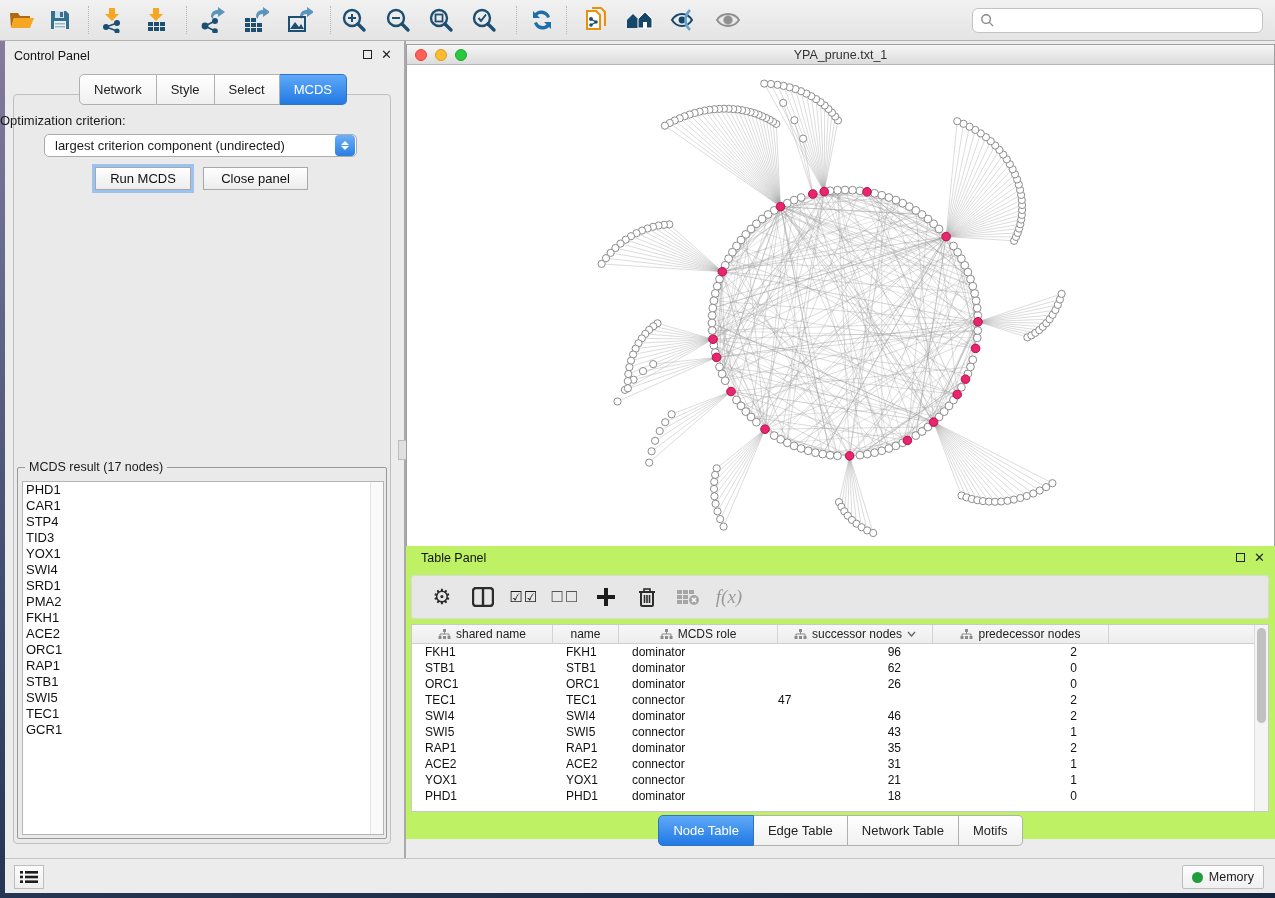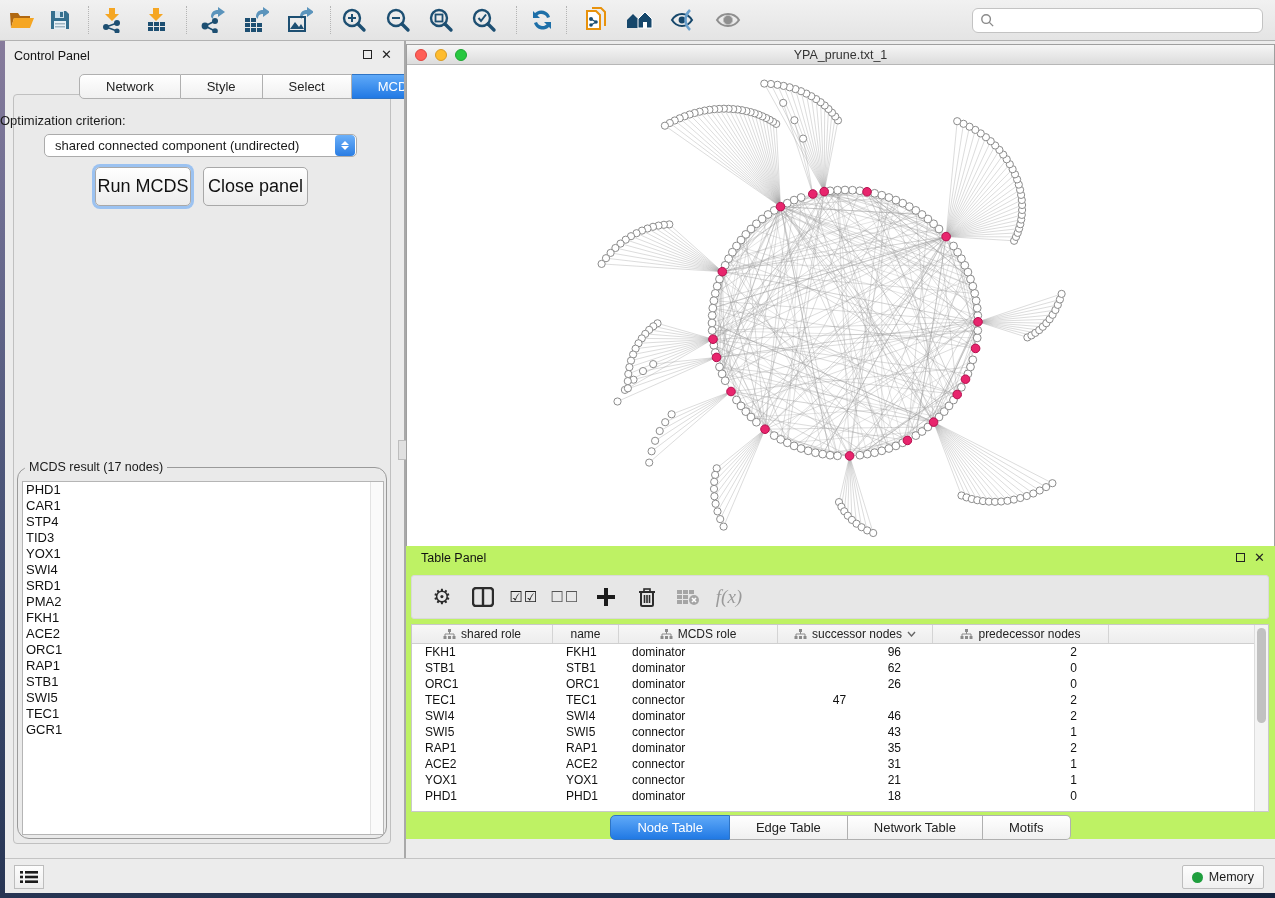--- a/index.html
+++ b/index.html
@@ -26,48 +26,48 @@
 
   
   #control-panel { left:5px; top:41px; width:399px; height:817px; background:#ececec; }
   #cp-title-row { left:5px; top:44px; width:399px; height:24px; }
   .panel-title { font-size:12.5px; color:#111; }
   .win-mini-icons { position:absolute; right:12px; top:6px; display:flex; gap:9px; align-items:center; }
   .float-ico { width:9px; height:9px; border:1.6px solid #222; }
   .close-ico { font-size:13px; font-weight:bold; color:#222; line-height:9px; }
 
   .seg-tabs { position:absolute; display:flex; }
-  .seg-tab { height:25px; padding:0 26px; background:linear-gradient(#ffffff,#f0f0f0);
+  .seg-tab { height:31px; padding:0 14px; background:linear-gradient(#ffffff,#f0f0f0);
     border:1px solid #b0b0b0; border-left:none; font-size:13px; display:flex; align-items:center;
     color:#222; }
   .seg-tab:first-child { border-left:1px solid #b0b0b0; border-radius:5px 0 0 5px; }
   .seg-tab:last-child { border-radius:0 5px 5px 0; }
   .seg-tab.active { background:linear-gradient(#5fa9f8,#2179e4); color:#fff; border-color:#2f74c4; }
 
   #cp-content { left:13px; top:94px; width:378px; height:750px; background:#eaeaea;
     border:1px solid #c0c0c0; border-radius:4px; }
   #opt-label { left:0; top:113px; width:399px; text-align:left; font-size:13px; }
   #opt-select { left:44px; top:134px; width:313px; height:23px; background:#fff;
     border:1px solid #ababab; border-radius:5px; display:flex; align-items:center; }
   #opt-select .sel-text { flex:1; padding-left:10px; font-size:13px; white-space:nowrap; }
   #opt-select .stepper { width:20px; height:21px; border-radius:4px; margin-right:1px;
     background:linear-gradient(#6cb0f9,#2a7de3); display:flex; flex-direction:column;
     align-items:center; justify-content:center; gap:1px; }
   .chev { width:0; height:0; border-left:4px solid transparent; border-right:4px solid transparent; }
   .chev.up { border-bottom:4px solid #fff; }
   .chev.down { border-top:4px solid #fff; }
 
-  .cp-btn { position:absolute; height:39px; background:linear-gradient(#ffffff,#ececec);
-    border:1px solid #a8a8a8; border-radius:5px; font-size:18px; display:flex; align-items:center;
+  .cp-btn { position:absolute; height:23px; background:linear-gradient(#ffffff,#ececec);
+    border:1px solid #a8a8a8; border-radius:0; font-size:13px; display:flex; align-items:center;
     justify-content:center; color:#111; }
   #run-btn { left:95px; top:167px; width:96px; box-shadow:0 0 0 3px rgba(90,160,245,.55); }
   #closepanel-btn { left:203px; top:167px; width:105px; }
 
   #mcds-group { left:17px; top:467px; width:370px; height:372px; border:1px solid #9a9a9a;
-    border-radius:12px; }
+    border-radius:2px; }
   #mcds-legend { position:absolute; left:7px; top:-8px; background:#eaeaea; padding:0 4px;
     font-size:12.5px; }
   #mcds-list { position:absolute; left:4px; top:13px; width:362px; height:354px; background:#fff;
     border:1px solid #b5b5b5; overflow:hidden; }
   #mcds-scroll { position:absolute; right:0; top:0; width:13px; height:100%; background:#fafafa;
     border-left:1px solid #e3e3e3; }
   .mcds-item { font-size:13px; line-height:16px; padding-left:3px; color:#111; }
 
   
   #v-split { left:404px; top:41px; width:2px; height:817px; background:#a9a9a9; }
@@ -288,21 +288,21 @@
 </div>
 <div id="cp-content" class="abs"></div>
 <div class="seg-tabs" style="left:79px;top:74px" id="cp-tabs">
     <div class="seg-tab">Network</div>
     <div class="seg-tab">Style</div>
     <div class="seg-tab">Select</div>
     <div class="seg-tab active">MCDS</div>
   </div>
 <div id="opt-label" class="abs">Optimization criterion:</div>
 <div id="opt-select" class="abs">
-  <span class="sel-text">shared connected component (undirected)</span>
+  <span class="sel-text">largest criterion component (undirected)</span>
   <span class="stepper">
     <span class="chev up"></span>
       <span class="chev down"></span>
   </span>
 </div>
 <div id="run-btn" class="cp-btn">Run MCDS</div>
 <div id="closepanel-btn" class="cp-btn">Close panel</div>
 <div id="mcds-group" class="abs">
   <span id="mcds-legend">MCDS result (17 nodes)</span>
   <div id="mcds-list">
@@ -1104,21 +1104,21 @@
             <svg width="13" height="11" viewBox="0 0 13 11" style="flex:none">
               <g fill="#8a8a8a">
                 <rect x="5" y="0" width="3" height="3"></rect>
                 <rect x="0.5" y="7" width="3" height="3"></rect>
                 <rect x="5" y="7" width="3" height="3"></rect>
                 <rect x="9.5" y="7" width="3" height="3"></rect>
               </g>
               <path d="M6.5 3 V5 M2 7 V5 H11 V7" stroke="#8a8a8a" fill="none"></path>
             </svg>
           </span>
-          <span>shared role</span>
+          <span>shared name</span>
         </div>
         <div class="th" style="width: 66px;">
           <span>name</span>
         </div>
         <div class="th" style="width: 159px;">
           <span>
             <svg width="13" height="11" viewBox="0 0 13 11" style="flex:none">
               <g fill="#8a8a8a">
                 <rect x="5" y="0" width="3" height="3"></rect>
                 <rect x="0.5" y="7" width="3" height="3"></rect>
@@ -1181,21 +1181,21 @@
           <div class="td" style="width: 141px; padding: 0px 0px 0px 13px; text-align: left;">ORC1</div>
           <div class="td" style="width: 66px; padding: 0px 0px 0px 13px; text-align: left;">ORC1</div>
           <div class="td" style="width: 159px; padding: 0px 0px 0px 13px; text-align: left;">dominator</div>
           <div class="td" style="width: 155px; padding: 0px 32px 0px 0px; text-align: right;">26</div>
           <div class="td" style="width: 176px; padding: 0px 32px 0px 0px; text-align: right;">0</div>
         </div>
         <div class="tr">
           <div class="td" style="width: 141px; padding: 0px 0px 0px 13px; text-align: left;">TEC1</div>
           <div class="td" style="width: 66px; padding: 0px 0px 0px 13px; text-align: left;">TEC1</div>
           <div class="td" style="width: 159px; padding: 0px 0px 0px 13px; text-align: left;">connector</div>
-          <div class="td" style="width: 155px; padding: 0px 32px 0px 0px; text-align: center;">47</div>
+          <div class="td" style="width: 155px; padding: 0px 32px 0px 0px; text-align: left;">47</div>
           <div class="td" style="width: 176px; padding: 0px 32px 0px 0px; text-align: right;">2</div>
         </div>
         <div class="tr">
           <div class="td" style="width: 141px; padding: 0px 0px 0px 13px; text-align: left;">SWI4</div>
           <div class="td" style="width: 66px; padding: 0px 0px 0px 13px; text-align: left;">SWI4</div>
           <div class="td" style="width: 159px; padding: 0px 0px 0px 13px; text-align: left;">dominator</div>
           <div class="td" style="width: 155px; padding: 0px 32px 0px 0px; text-align: right;">46</div>
           <div class="td" style="width: 176px; padding: 0px 32px 0px 0px; text-align: right;">2</div>
         </div>
         <div class="tr">

